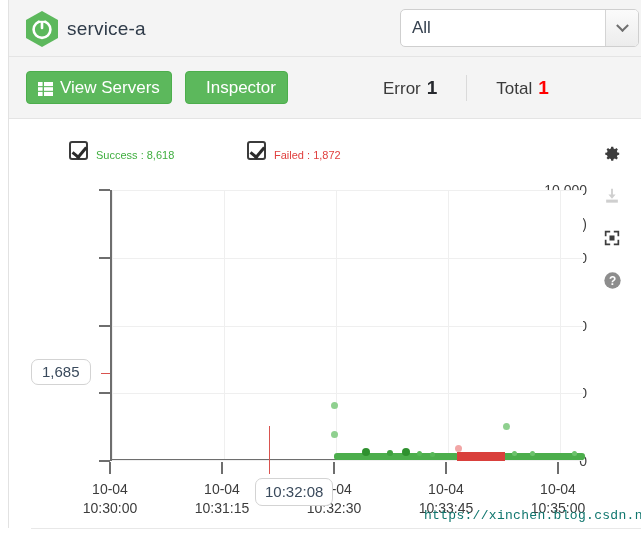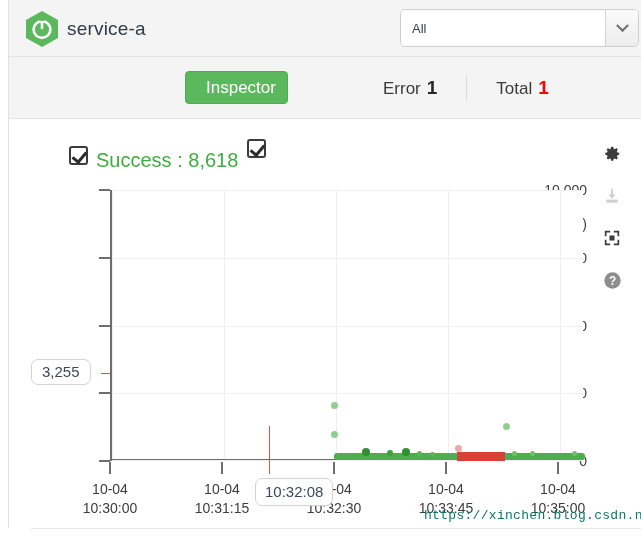--- a/index.html
+++ b/index.html
@@ -38,21 +38,21 @@
     font-family: "Liberation Sans", sans-serif;
   }
   .select-box {
     position: absolute; left: 391px; top: 9px; width: 239px; height: 38px;
     background: #ffffff;
     border: 1px solid #cfcfcf; border-radius: 5px;
     display: flex; align-items: stretch;
   }
   .select-value {
     flex: 1; display: flex; align-items: center; padding-left: 11px;
-    font-size: 13px; color: #36414f;
+    font-size: 17px; color: #36414f;
   }
   .select-arrow {
     width: 33px; border-left: 1px solid #d4d4d4;
     background: linear-gradient(#fbfbfb, #ececec);
     border-radius: 0 4px 4px 0;
     display: flex; align-items: center; justify-content: center;
   }
   .chev {
     width: 9px; height: 9px; border-right: 2px solid #6f6f6f; border-bottom: 2px solid #6f6f6f;
     transform: rotate(45deg) translate(-2px,-2px);
@@ -97,21 +97,21 @@
   .cbx {
     width: 19px; height: 19px; border: 2px solid #3b3b3b; border-radius: 3px;
     background: #fff; position: relative; display: block;
   }
   .cbx::after {
     content: ""; position: absolute; left: 4px; top: 1px;
     width: 6px; height: 11px;
     border-right: 3px solid #2b2b2b; border-bottom: 3px solid #2b2b2b;
     transform: rotate(40deg);
   }
-  .legend-label { font-size: 20px; margin-top: 10px; }
+  .legend-label { font-size: 11px; margin-top: 10px; }
   .legend-success .legend-label { color: #3fae3f; }
   .legend-failed .legend-label { color: #e0403f; }
   
   .rail { position: absolute; left: 598px; top: 140px; width: 34px; }
   .rail-btn {
     width: 28px; height: 28px; margin-bottom: 14px;
     display: flex; align-items: center; justify-content: center;
     cursor: pointer;
   }
   
@@ -178,20 +178,33 @@
 
     <div class="select-box">
       <div class="select-value">All</div>
       <div class="select-arrow">
         <span class="chev"></span>
       </div>
     </div>
   </div>
 
   <div class="toolbar">
+    <div class="btn btn-view">
+      <span class="grid-icon">
+        <svg viewBox="0 0 15 14" width="15" height="14">
+          <rect x="0" y="0" width="4.6" height="4.1" fill="#ffffff"></rect>
+          <rect x="0" y="5.2" width="4.6" height="3.6" fill="#ffffff"></rect>
+          <rect x="0" y="9.9" width="4.6" height="4.1" fill="#ffffff"></rect>
+          <rect x="6" y="0" width="9" height="4.1" fill="#ffffff"></rect>
+          <rect x="6" y="5.2" width="9" height="3.6" fill="#ffffff"></rect>
+          <rect x="6" y="9.9" width="9" height="4.1" fill="#ffffff"></rect>
+        </svg>
+      </span>
+      <span>View Servers</span>
+    </div>
 
     <div class="btn btn-inspector">
       <span>Inspector</span>
     </div>
 
     <div class="stats">
       <div class="stat">
         <span>Error</span>
         <span class="num">1</span>
       </div>
@@ -203,20 +216,21 @@
     </div>
   </div>
 
   <div class="legend">
     <div class="legend-item legend-success">
       <span class="cbx"></span>
       <span class="legend-label">Success : 8,618</span>
     </div>
     <div class="legend-item legend-failed">
       <span class="cbx"></span>
+      <span class="legend-label">Failed : 1,872</span>
     </div>
   </div>
 
   <div class="rail">
     <div class="rail-btn">
       <svg viewBox="0 0 20 20" width="18" height="18">
         <path fill="#3d3d3d" d="M10 6.3a3.7 3.7 0 100 7.4 3.7 3.7 0 000-7.4zm0 5.6a1.9 1.9 0 110-3.8 1.9 1.9 0 010 3.8z"></path>
         <path fill="#3d3d3d" d="M18 8.6l-2-.35a6.3 6.3 0 00-.63-1.52l1.17-1.65-1.62-1.62-1.65 1.17a6.3 6.3 0 00-1.52-.63L11.4 2H9.1l-.35 2a6.3 6.3 0 00-1.52.63L5.58 3.46 3.96 5.08l1.17 1.65a6.3 6.3 0 00-.63 1.52L2.5 8.6v2.3l2 .35c.14.53.35 1.04.63 1.52l-1.17 1.65 1.62 1.62 1.65-1.17c.48.28.99.49 1.52.63l.35 2h2.3l.35-2c.53-.14 1.04-.35 1.52-.63l1.65 1.17 1.62-1.62-1.17-1.65c.28-.48.49-.99.63-1.52l2-.35V8.6z"></path>
       </svg>
     </div>
@@ -252,21 +266,21 @@
 
     <div class="ytick-lab" style="top:156.5px; width:88px;">5,000</div>
     <div class="ytick-mark" style="left:90px; top:155.5px;"></div>
 
     <div class="ytick-lab" style="top:224.25px; width:88px;">2,500</div>
     <div class="ytick-mark" style="left:90px; top:223.25px;"></div>
 
     <div class="ytick-lab" style="top:292px; width:88px;">0</div>
     <div class="ytick-mark" style="left:90px; top:291px;"></div>
 
-    <div class="yval-box" style="left:22px; top:190px;">3,255</div>
+    <div class="yval-box" style="left:22px; top:190px;">1,685</div>
     <div class="yval-tick" style="left:92px; top:203.8px; width:17px;"></div>
 
     <div class="plot">
 
       <div class="gl-h" style="top:0px;"></div>
       <div class="gl-h" style="top:67.75px;"></div>
       <div class="gl-h" style="top:135.5px;"></div>
       <div class="gl-h" style="top:203.25px;"></div>
       <div class="gl-h" style="top:270px;"></div>
 

